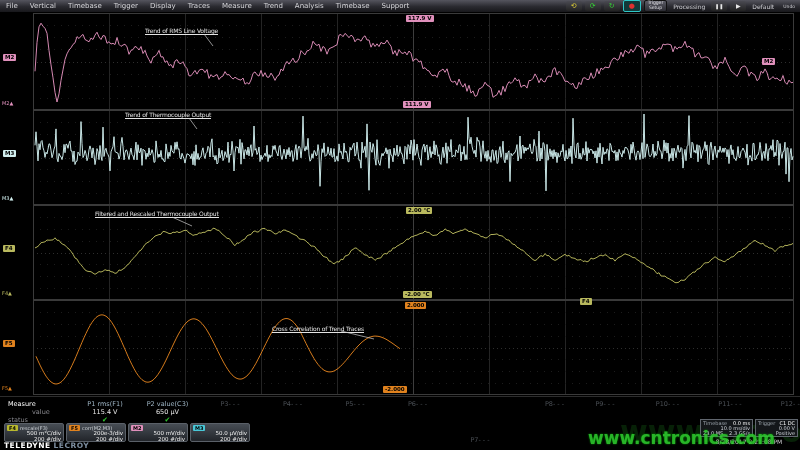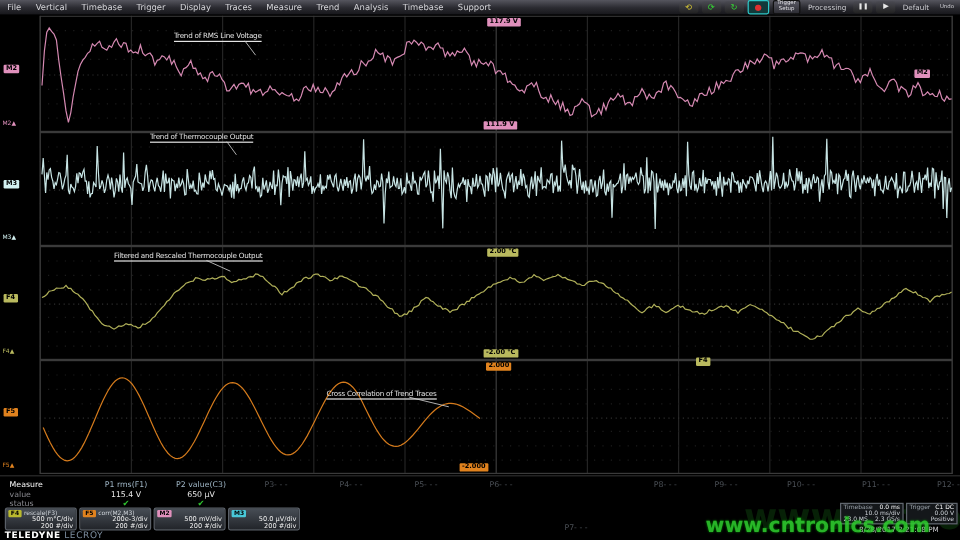--- a/index.html
+++ b/index.html
@@ -43,21 +43,21 @@
   .dtab{display:inline-block;padding:0 2px;border-radius:1px;color:#000;font-weight:bold;
         font-size:5px;line-height:6px;vertical-align:top;}
   .dtitle{display:inline-block;font-size:5px;color:#cfd4da;margin-left:2px;}
   .dline{text-align:right;font-size:5.5px;line-height:5.5px;color:#f0f0f0;}
   
   .infobox{position:absolute;background:#14171a;border:1px solid #60666e;font-size:5px;
            color:#cfd4da;z-index:6;box-sizing:border-box;padding:1px 2px;}
   .ib-row{display:flex;justify-content:space-between;line-height:5.2px;}
   .stamp{position:absolute;left:700px;top:438px;width:98px;text-align:center;font-size:6px;color:#c8c8cc;z-index:6;}
   .brand{position:absolute;left:4px;top:441px;font-size:7.5px;letter-spacing:0.5px;z-index:6;}
-  .brand b{color:#fff;} .brand span{color:#7d8ea0;font-weight:normal;}
+  .brand b{color:#fff;} .brand span{color:#7d8ea0;font-weight:bold;}
   .watermark{position:absolute;left:588px;top:428px;font-size:17px;font-weight:bold;
              color:#2ecc2e;opacity:0.88;z-index:20;text-shadow:0 0 2px #0a0;}
   .watermark-big{position:absolute;left:620px;top:414px;font-size:30px;font-weight:bold;
                  color:#2ecc2e;opacity:0.16;z-index:4;white-space:nowrap;}
 </style>
 </head>
 <body>
 
 <div class="screen">
 
@@ -224,21 +224,21 @@
       <span class="mb-icon">
           <span style="font-size:6px;color:#e8e8e8">▶</span>
         </span>
       <span class="mb-text">Default</span>
       <span class="mb-text" style="font-size:4.5px">Undo</span>
     </div>
   </div>
 
   <div class="measure">
     <div class="mhdr" style="top:3px;color:#fff;">Measure</div>
-    <div class="mhdr" style="top:11px;color:#8a8a90;">value</div>
+    <div class="mhdr" style="top:11px;color:#8a8a90;margin-left:24px;">value</div>
     <div class="mhdr" style="top:19px;color:#8a8a90;">status</div>
     <div id="measure-cols">
         <div class="mcol" style="left: 74px; top: 0px;">
           <div class="mlabel" style="position: absolute; left: 0px; top: 3px; width: 62px;">P1 rms(F1)</div>
           <div class="mvalue" style="position: absolute; left: 0px; top: 11px; width: 62px;">115.4 V</div>
           <div class="mstatus" style="position: absolute; left: 0px; top: 20px; width: 62px;">✔</div>
         </div>
         <div class="mcol" style="left: 136.5px; top: 0px;">
           <div class="mlabel" style="position: absolute; left: 0px; top: 3px; width: 62px;">P2 value(C3)</div>
           <div class="mvalue" style="position: absolute; left: 0px; top: 11px; width: 62px;">650 μV</div>

